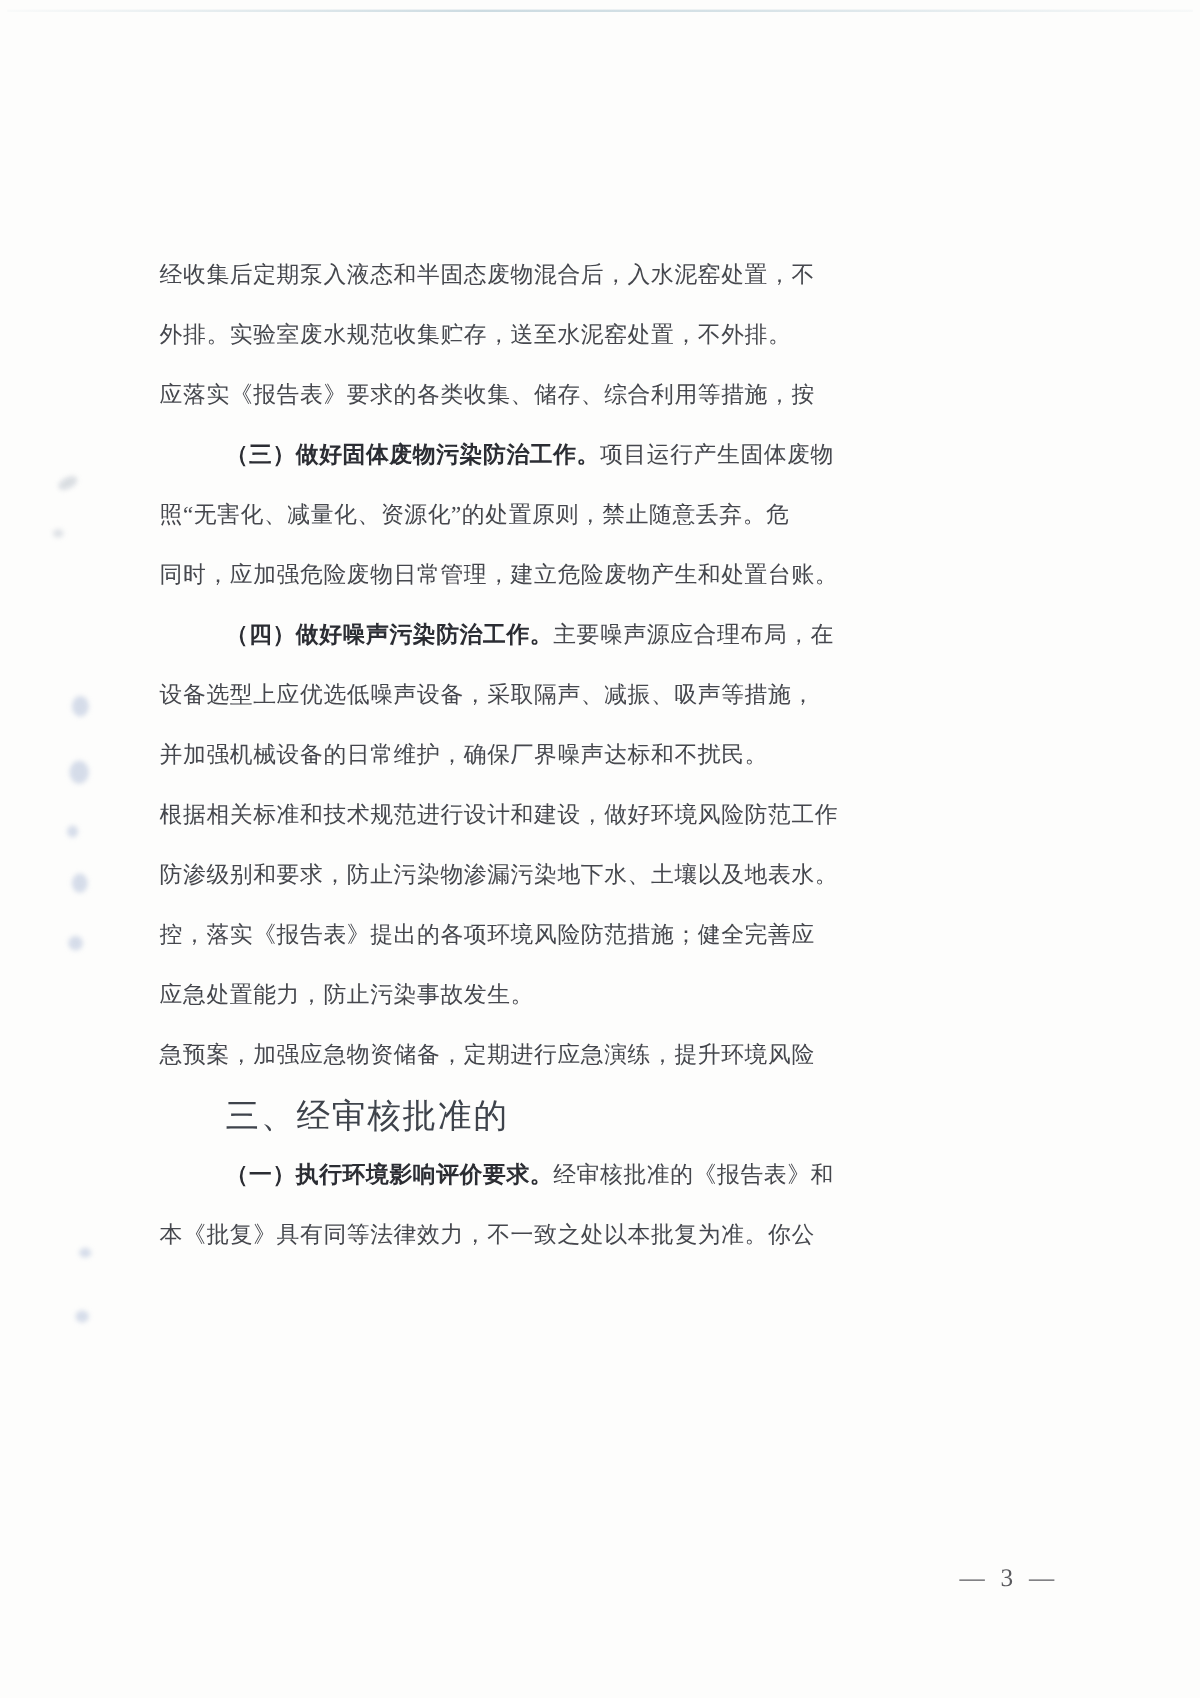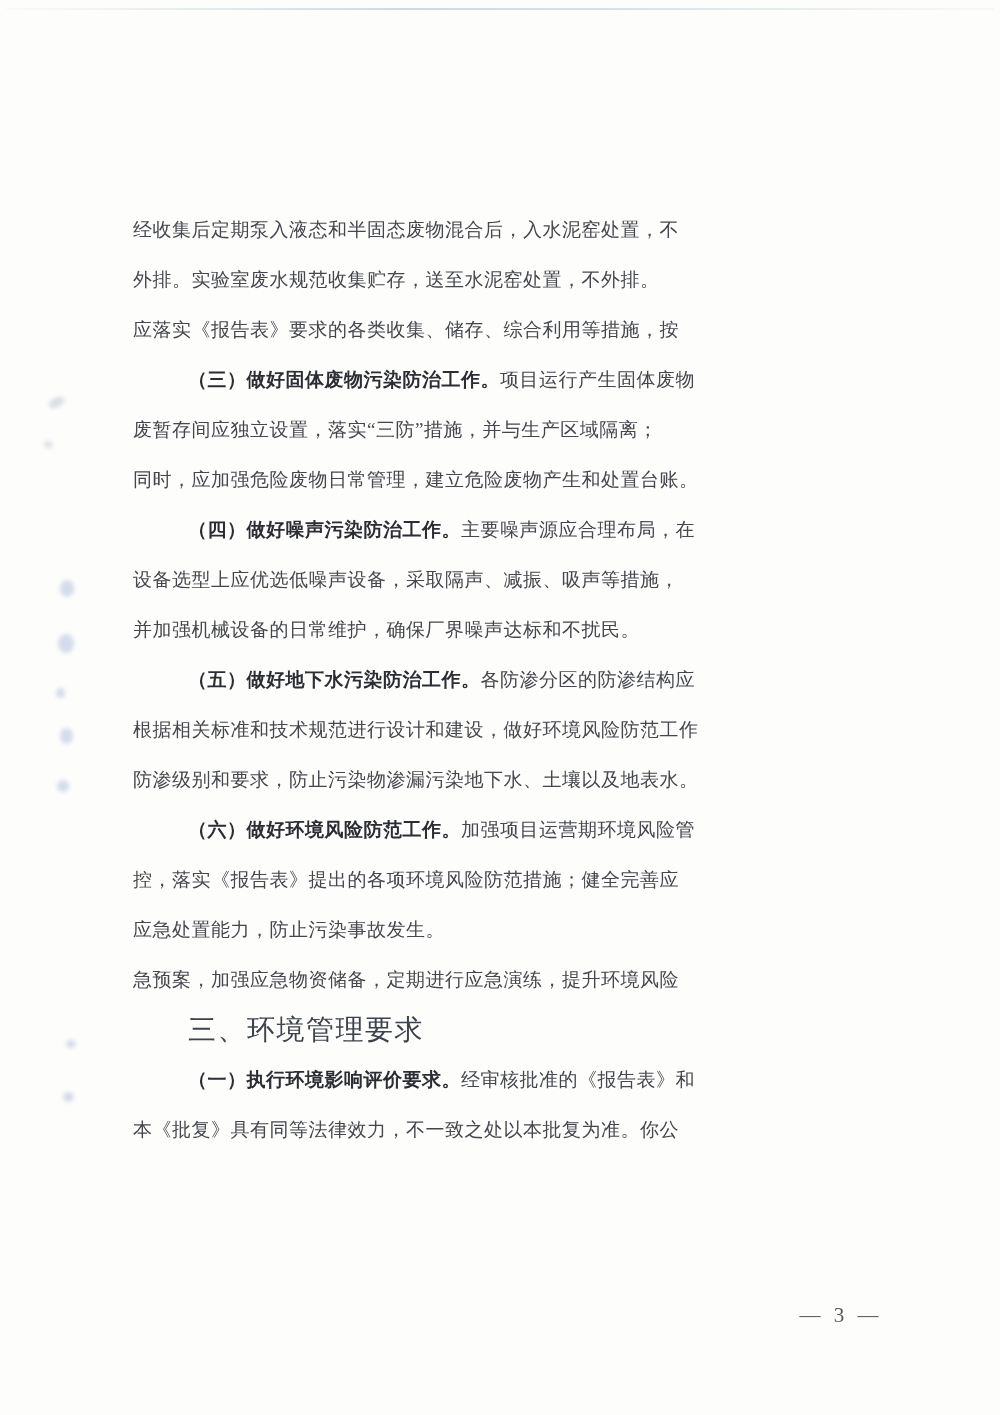--- a/index.html
+++ b/index.html
@@ -98,41 +98,39 @@
   <div class="smudge s9"></div>
 
   <div class="content">
       <div class="paragraph body">
         <div class="line"><span class="seg">经收集后定期泵入液态和半固态废物混合后，入水泥窑处置，不</span></div>
         <div class="line"><span class="seg">外排。实验室废水规范收集贮存，送至水泥窑处置，不外排。</span></div>
       </div>
       <div class="paragraph body">
         <div class="line"><span class="seg">应落实《报告表》要求的各类收集、储存、综合利用等措施，按</span></div>
         <div class="line indent"><span class="seg bold">（三）做好固体废物污染防治工作。</span><span class="seg">项目运行产生固体废物</span></div>
-        <div class="line"><span class="seg">废暂存间应独立设置，落实“三防”措施，并与生产区域隔离；</span></div>
+        <div class="line"><span class="seg">照“无害化、减量化、资源化”的处置原则，禁止随意丢弃。危</span></div>
         <div class="line"><span class="seg">同时，应加强危险废物日常管理，建立危险废物产生和处置台账。</span></div>
       </div>
       <div class="paragraph body">
         <div class="line indent"><span class="seg bold">（四）做好噪声污染防治工作。</span><span class="seg">主要噪声源应合理布局，在</span></div>
         <div class="line"><span class="seg">设备选型上应优选低噪声设备，采取隔声、减振、吸声等措施，</span></div>
         <div class="line"><span class="seg">并加强机械设备的日常维护，确保厂界噪声达标和不扰民。</span></div>
       </div>
       <div class="paragraph body">
-        <div class="line indent"><span class="seg bold">（五）做好地下水污染防治工作。</span><span class="seg">各防渗分区的防渗结构应</span></div>
         <div class="line"><span class="seg">根据相关标准和技术规范进行设计和建设，做好环境风险防范工作</span></div>
         <div class="line"><span class="seg">防渗级别和要求，防止污染物渗漏污染地下水、土壤以及地表水。</span></div>
       </div>
       <div class="paragraph body">
-        <div class="line indent"><span class="seg bold">（六）做好环境风险防范工作。</span><span class="seg">加强项目运营期环境风险管</span></div>
         <div class="line"><span class="seg">控，落实《报告表》提出的各项环境风险防范措施；健全完善应</span></div>
         <div class="line"><span class="seg">应急处置能力，防止污染事故发生。</span></div>
         <div class="line"><span class="seg">急预案，加强应急物资储备，定期进行应急演练，提升环境风险</span></div>
       </div>
       <div class="paragraph section-heading">
-        <div class="line indent"><span class="seg">三、环境管理要求</span></div>
+        <div class="line indent"><span class="seg">三、经审核批准的</span></div>
       </div>
       <div class="paragraph body">
         <div class="line indent"><span class="seg bold">（一）执行环境影响评价要求。</span><span class="seg">经审核批准的《报告表》和</span></div>
         <div class="line"><span class="seg">本《批复》具有同等法律效力，不一致之处以本批复为准。你公</span></div>
       </div>
     </div>
 
   <div class="page-number">— 3 —</div>
 </div>
 

